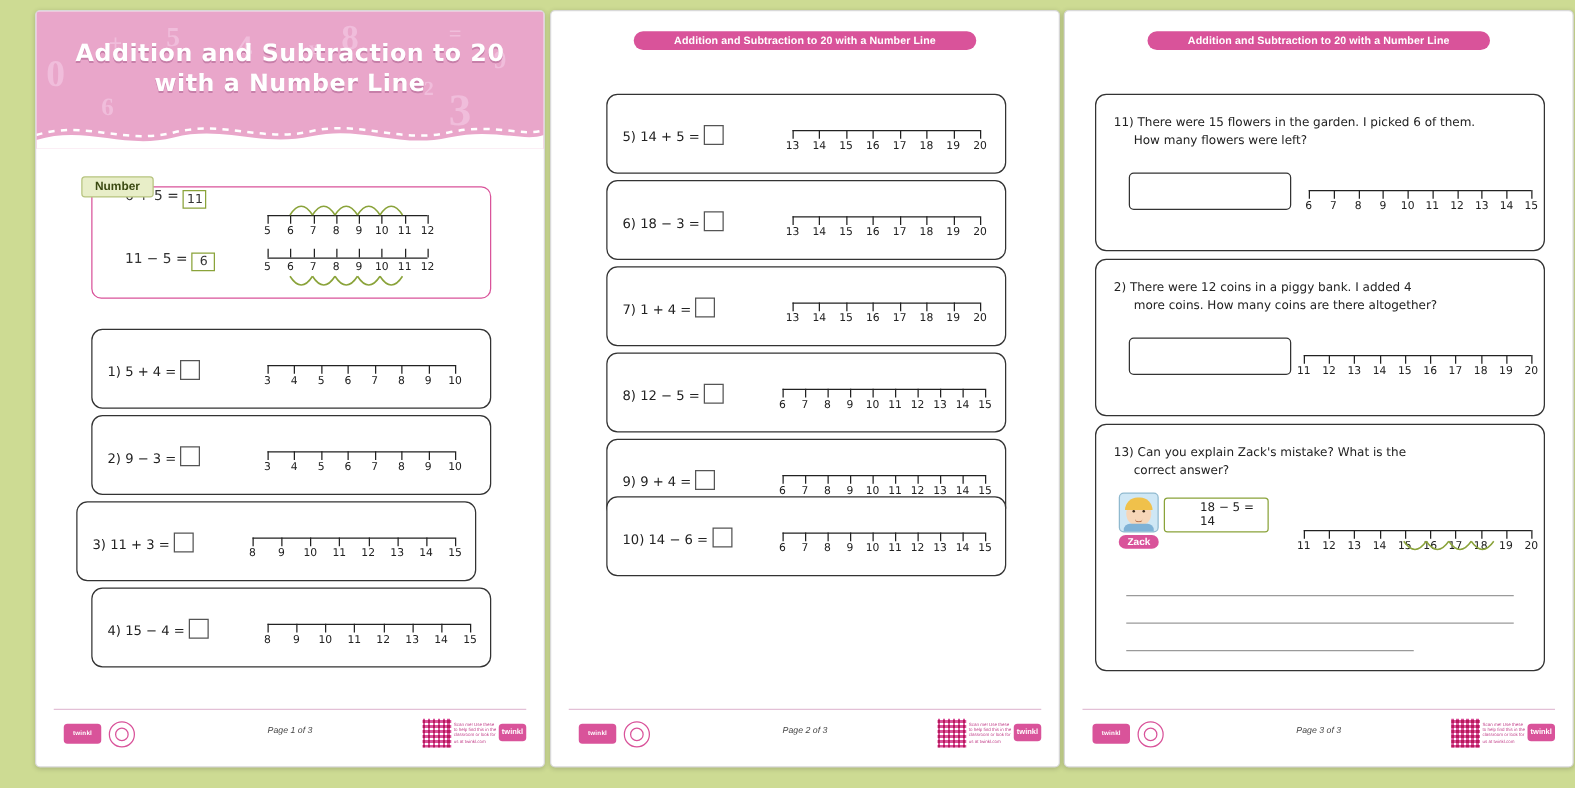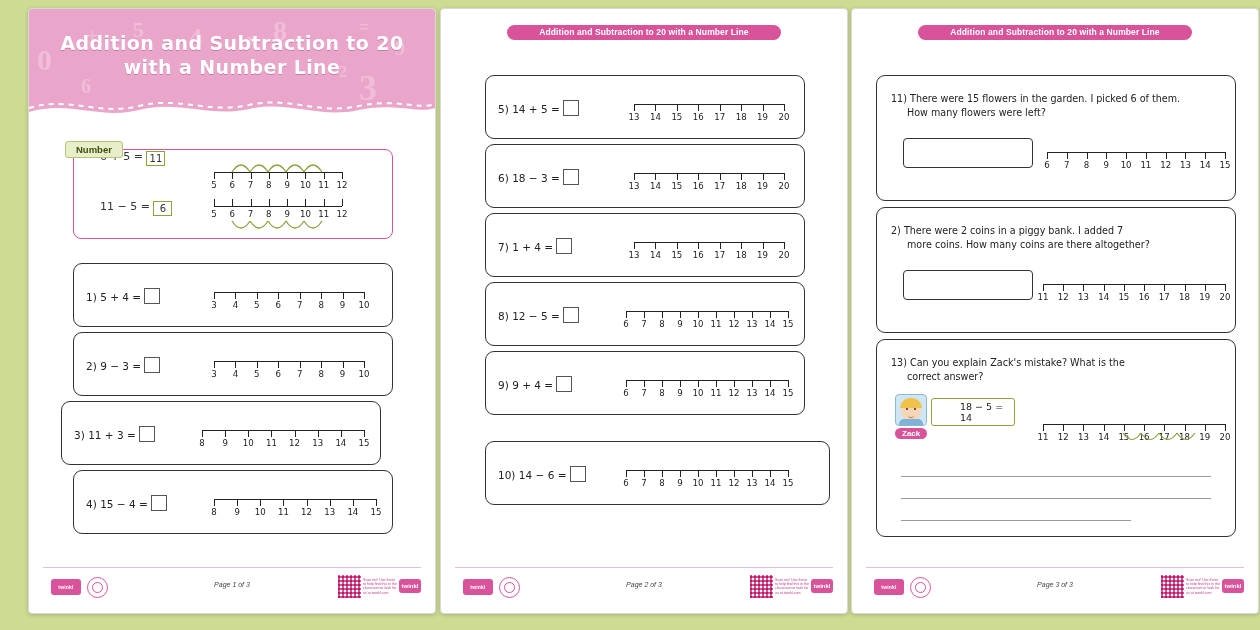--- a/index.html
+++ b/index.html
@@ -535,21 +535,21 @@
           <div class="lbl" style="left: 108px;">12</div>
           <div class="tick" style="left: 126px;"></div>
           <div class="lbl" style="left: 126px;">13</div>
           <div class="tick" style="left: 144px;"></div>
           <div class="lbl" style="left: 144px;">14</div>
           <div class="tick" style="left: 162px;"></div>
           <div class="lbl" style="left: 162px;">15</div>
         </div>
     </div>
 
-    <div class="qcard" style="left:44px;top:432px;width:318px;height:62px;padding-left:25px;">
+    <div class="qcard" style="left:44px;top:388px;width:318px;height:62px;">
       <div class="qtext" style="left:12px;top:24px;">
         <span>10)</span>
         <span>14 − 6 =</span>
         <span class="emptybox"></span>
       </div>
       <div class="nline" style="left:140px;top:28px;width:162px;">
           <div class="axis"></div>
           <div class="tick" style="left: 0px;"></div>
           <div class="lbl" style="left: 0px;">6</div>
           <div class="tick" style="left: 18px;"></div>
@@ -617,21 +617,21 @@
           <div class="tick" style="left: 158.222px;"></div>
           <div class="lbl" style="left: 158.222px;">14</div>
           <div class="tick" style="left: 178px;"></div>
           <div class="lbl" style="left: 178px;">15</div>
         </div>
     </div>
 
     <div class="qcard" style="left:24px;top:198px;width:358px;height:124px;">
       <div class="wordq" style="left:14px;top:16px;width:330px;">
         <span>2)</span>
-        <span>There were 2 coins in a piggy bank. I added 7</span><br>
+        <span>There were 12 coins in a piggy bank. I added 4</span><br>
         <span style="margin-left:16px;display:inline-block;">more coins. How many coins are there altogether?</span>
       </div>
       <div class="writebox" style="left:26px;top:62px;width:128px;height:28px;"></div>
       <div class="nline" style="left:166px;top:76px;width:182px;">
           <div class="axis"></div>
           <div class="tick" style="left: 0px;"></div>
           <div class="lbl" style="left: 0px;">11</div>
           <div class="tick" style="left: 20.2222px;"></div>
           <div class="lbl" style="left: 20.2222px;">12</div>
           <div class="tick" style="left: 40.4444px;"></div>

